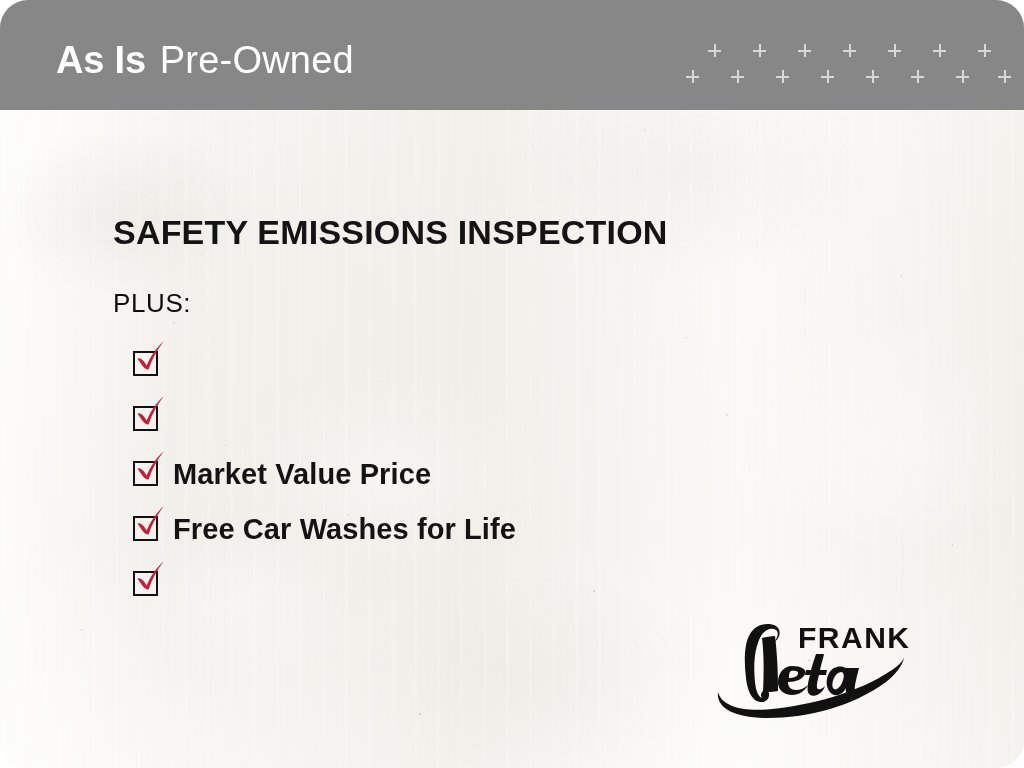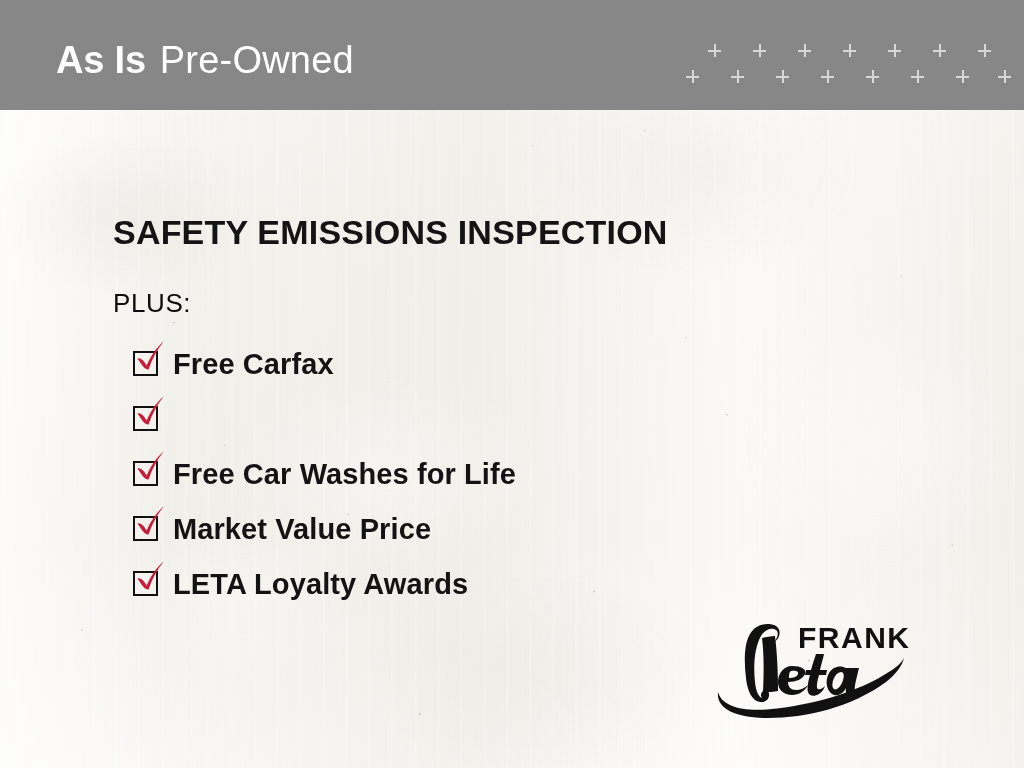--- a/index.html
+++ b/index.html
@@ -10,20 +10,21 @@
   body {
     font-family: "Liberation Sans", sans-serif;
   }
 
   #slide {
     position: relative;
     width: 1024px;
     height: 768px;
     overflow: hidden;
     background-color: #f3f1ec;
+    border-radius: 28px;
   }
 
   
   .paper-base {
     position: absolute;
     inset: 0;
     background-color: #f4f2ed;
     background-image:
       linear-gradient(92deg, rgba(255,255,255,0.85) 0%, rgba(244,242,236,0) 18%, rgba(238,236,229,0.55) 46%, rgba(255,255,255,0.6) 72%, rgba(240,238,231,0.5) 100%),
       linear-gradient(180deg, rgba(255,255,255,0.55) 0%, rgba(246,244,239,0) 30%, rgba(236,234,227,0.35) 70%, rgba(255,255,255,0.45) 100%);
@@ -259,52 +260,50 @@
 
     <div id="plus-label">PLUS:</div>
 
     <div id="benefit-list">
 
       <div class="benefit-row">
         <span class="check-box"></span>
         <svg class="check-mark" viewBox="0 0 36 36">
           <path d="M4.5 19.5 C7.5 18.4 10.8 21.4 13.6 26.6 C17.6 17.2 23.3 8.6 30.8 2.2 C24.2 10.6 18.8 20.4 15.6 30.4 C12.2 30.9 9.6 27.2 4.5 19.5 Z" fill="#c41e3a"></path>
         </svg>
-        <span class="benefit-label">Free Carfax</span>
-      </div>
-
-      <div class="benefit-row">
-        <span class="check-box"></span>
-        <svg class="check-mark" viewBox="0 0 36 36">
-          <path d="M4.5 19.5 C7.5 18.4 10.8 21.4 13.6 26.6 C17.6 17.2 23.3 8.6 30.8 2.2 C24.2 10.6 18.8 20.4 15.6 30.4 C12.2 30.9 9.6 27.2 4.5 19.5 Z" fill="#c41e3a"></path>
-        </svg>
+      </div>
+
+      <div class="benefit-row">
+        <span class="check-box"></span>
+        <svg class="check-mark" viewBox="0 0 36 36">
+          <path d="M4.5 19.5 C7.5 18.4 10.8 21.4 13.6 26.6 C17.6 17.2 23.3 8.6 30.8 2.2 C24.2 10.6 18.8 20.4 15.6 30.4 C12.2 30.9 9.6 27.2 4.5 19.5 Z" fill="#c41e3a"></path>
+        </svg>
+      </div>
+
+      <div class="benefit-row">
+        <span class="check-box"></span>
+        <svg class="check-mark" viewBox="0 0 36 36">
+          <path d="M4.5 19.5 C7.5 18.4 10.8 21.4 13.6 26.6 C17.6 17.2 23.3 8.6 30.8 2.2 C24.2 10.6 18.8 20.4 15.6 30.4 C12.2 30.9 9.6 27.2 4.5 19.5 Z" fill="#c41e3a"></path>
+        </svg>
+        <span class="benefit-label">Market Value Price</span>
       </div>
 
       <div class="benefit-row">
         <span class="check-box"></span>
         <svg class="check-mark" viewBox="0 0 36 36">
           <path d="M4.5 19.5 C7.5 18.4 10.8 21.4 13.6 26.6 C17.6 17.2 23.3 8.6 30.8 2.2 C24.2 10.6 18.8 20.4 15.6 30.4 C12.2 30.9 9.6 27.2 4.5 19.5 Z" fill="#c41e3a"></path>
         </svg>
         <span class="benefit-label">Free Car Washes for Life</span>
       </div>
 
       <div class="benefit-row">
         <span class="check-box"></span>
         <svg class="check-mark" viewBox="0 0 36 36">
           <path d="M4.5 19.5 C7.5 18.4 10.8 21.4 13.6 26.6 C17.6 17.2 23.3 8.6 30.8 2.2 C24.2 10.6 18.8 20.4 15.6 30.4 C12.2 30.9 9.6 27.2 4.5 19.5 Z" fill="#c41e3a"></path>
         </svg>
-        <span class="benefit-label">Market Value Price</span>
-      </div>
-
-      <div class="benefit-row">
-        <span class="check-box"></span>
-        <svg class="check-mark" viewBox="0 0 36 36">
-          <path d="M4.5 19.5 C7.5 18.4 10.8 21.4 13.6 26.6 C17.6 17.2 23.3 8.6 30.8 2.2 C24.2 10.6 18.8 20.4 15.6 30.4 C12.2 30.9 9.6 27.2 4.5 19.5 Z" fill="#c41e3a"></path>
-        </svg>
-        <span class="benefit-label">LETA Loyalty Awards</span>
       </div>
 
     </div>
   </div>
 
   <div id="brand-logo">
     <svg width="210" height="112" viewBox="0 0 210 112">
 
       <text x="92" y="40" font-family="'Liberation Sans', sans-serif" font-size="30" font-weight="700" letter-spacing="1.5" fill="#111111">FRANK</text>
 

